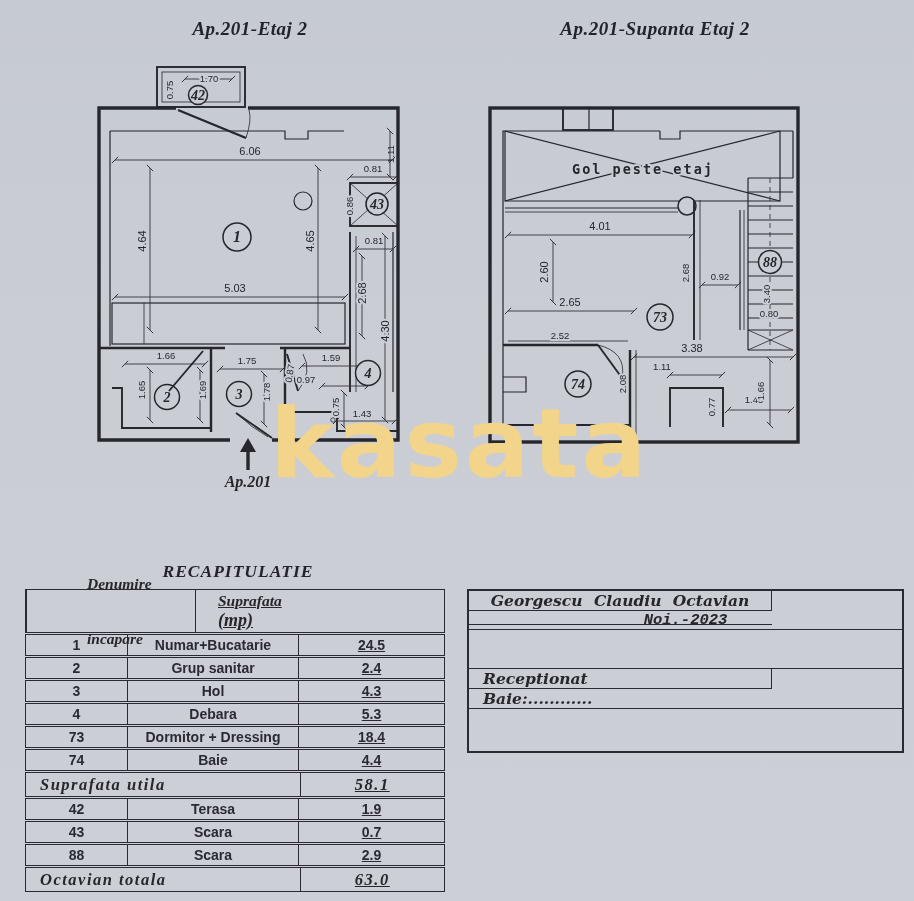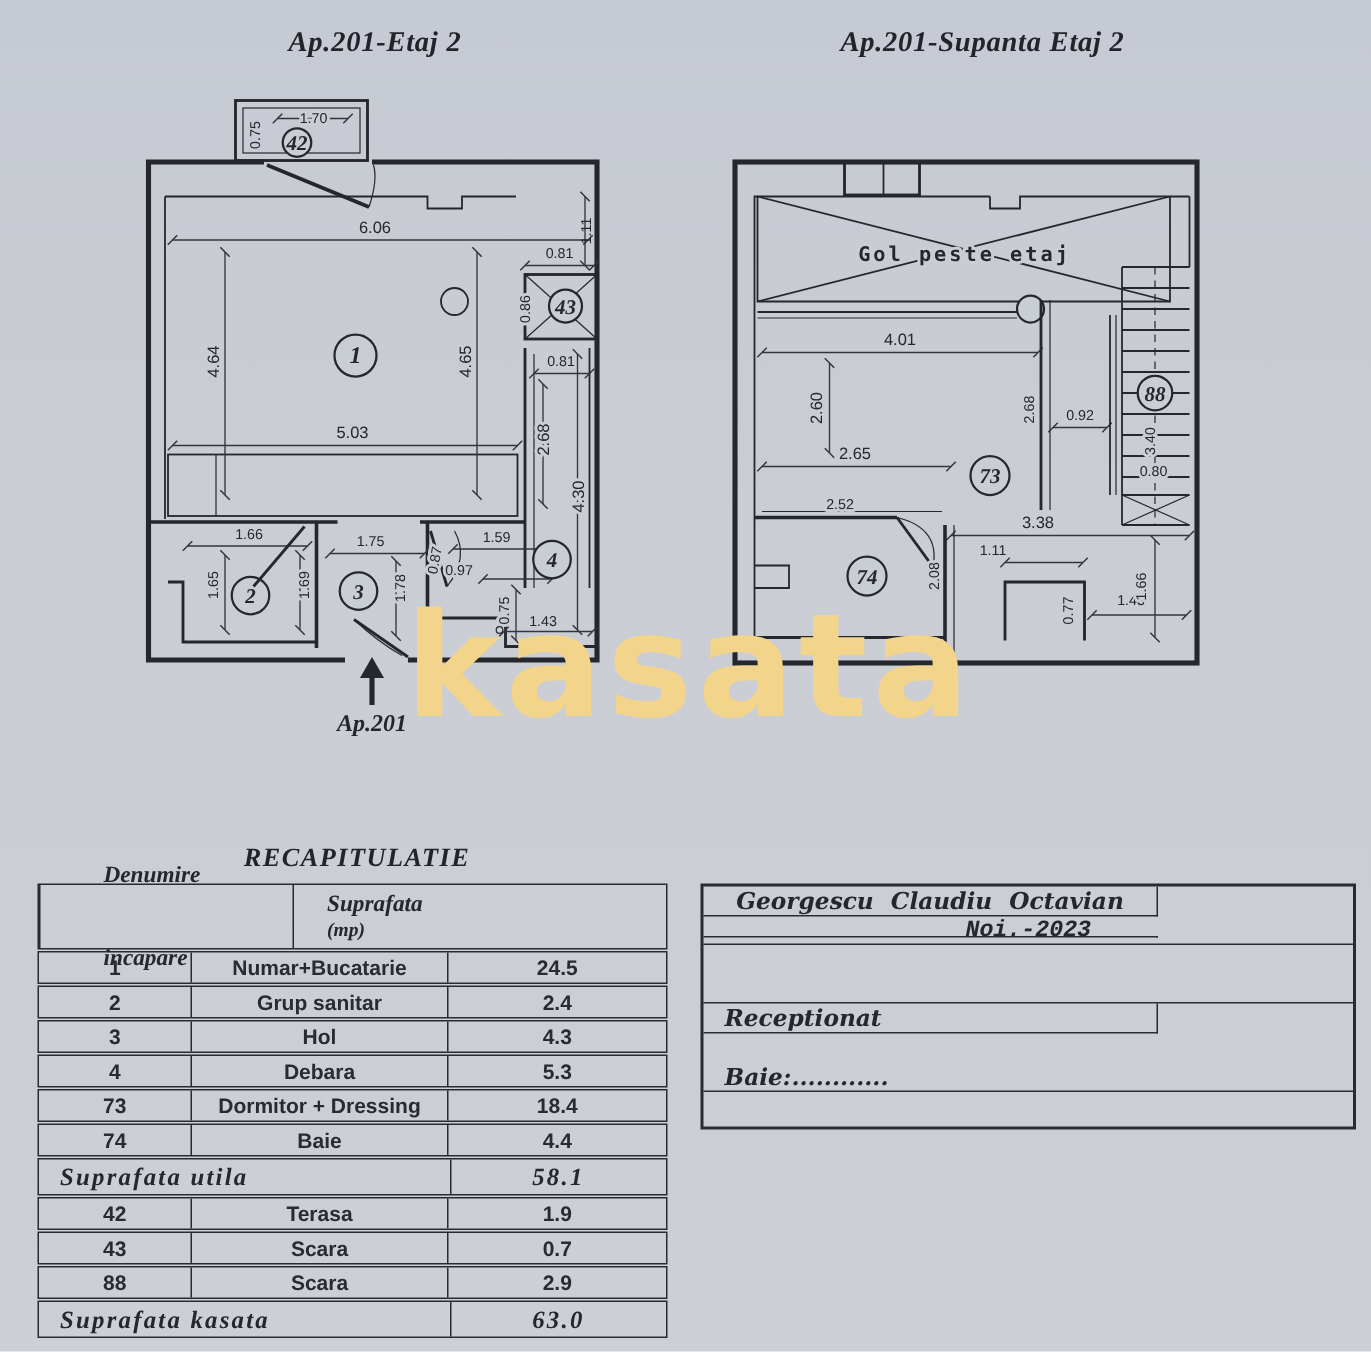--- a/index.html
+++ b/index.html
@@ -19,27 +19,27 @@
   .w1{stroke-width:1.2;} .thin{stroke-width:0.8;}
   .dim{stroke:#34343c;stroke-width:0.9;fill:none;marker-start:url(#tick);marker-end:url(#tick);}
   .dash{stroke-dasharray:5 4;}
   .circlefill{fill:#c9cdd4;stroke:#26262d;stroke-width:1.5;}
   .watermark{position:absolute;left:270px;top:396px;font:800 96px "DejaVu Sans",sans-serif;color:#f2d48b;letter-spacing:3px;z-index:5;line-height:1;}
   .recap-title{position:absolute;left:118px;top:561px;width:240px;text-align:center;font:italic 700 17.5px "Liberation Serif",serif;letter-spacing:1px;color:#23232b;}
   .recap{position:absolute;left:25px;top:589px;width:420px;z-index:2;}
   .r-row{display:flex;border:1.8px solid #2a2a32;margin-bottom:1px;align-items:stretch;}
   .r-c1{width:101px;display:flex;align-items:center;justify-content:center;}
   .r-c2{width:170px;border-left:1.8px solid #2a2a32;border-right:1.8px solid #2a2a32;display:flex;align-items:center;justify-content:center;}
-  .r-c3{flex:1;display:flex;align-items:center;justify-content:center;}
+  .r-c3{flex:1;display:flex;align-items:center;justify-content:center;text-decoration:underline;}
   .r-data{font:700 14px "Liberation Sans",sans-serif;height:20px;color:#2a2a32;}
   .r-head{height:42px;font:italic 700 15.5px "Liberation Serif",serif;}
   .r-head .r-c1,.r-head .r-c2,.r-head .r-c3{flex-direction:column;align-items:flex-start;justify-content:center;padding-left:8px;box-sizing:border-box;}
-  .r-head .r-c2{padding-left:42px;gap:37px;}
+  .r-head .r-c2{padding-left:60px;gap:37px;}
   .r-head .r-c3{padding-left:22px;}
-  .r-sub{font-size:13px;}
+  .r-sub{font-size:18px;}
   .r-sum{height:23px;font:italic 700 16.5px "Liberation Serif",serif;letter-spacing:1.5px;}
   .r-sumlabel{width:274.5px;border-right:1.8px solid #2a2a32;display:flex;align-items:center;padding-left:14px;box-sizing:border-box;}
   .stamp{position:absolute;left:467px;top:589px;width:433px;border:2px solid #2a2a32;z-index:2;font:italic 700 15.5px "DejaVu Serif",serif;color:#26262d;}
   .s-row{display:flex;flex-direction:column;}
   .s-left{width:303px;border-right:1.9px solid #2a2a32;box-sizing:border-box;display:flex;align-items:center;}
   .s-right{flex:1;display:flex;align-items:center;}
   .s-b{border-bottom:1.9px solid #2a2a32;}
   .s-name{justify-content:center;word-spacing:6px;}
   .s-date{justify-content:center;font-family:Liberation Mono, monospace;}
   .s-pad{padding-left:14px;}
@@ -328,35 +328,35 @@
       <div class="r-c2">Scara</div>
       <div class="r-c3">0.7</div>
     </div>
     <div class="r-row r-data">
       <div class="r-c1">88</div>
       <div class="r-c2">Scara</div>
       <div class="r-c3">2.9</div>
     </div>
 
     <div class="r-row r-sum">
-      <div class="r-sumlabel">Suprafata kasata</div>
+      <div class="r-sumlabel">Octavian totala</div>
       <div class="r-c3">63.0</div>
     </div>
   </div>
 
   <div class="stamp">
     <div class="s-row" style="height:33px;">
       <div class="s-left s-b s-name">Georgescu Claudiu Octavian</div>
       <div class="s-right s-b s-date">Noi.-2023</div>
     </div>
     <div class="s-row" style="height:45px;">
       <div class="s-left s-b"></div>
       <div class="s-right s-b"></div>
     </div>
-    <div class="s-row" style="height:34px;gap:19px;">
+    <div class="s-row" style="height:34px;">
       <div class="s-left s-b s-pad">Receptionat</div>
       <div class="s-right s-b s-pad">Baie:............</div>
     </div>
     <div class="s-row" style="height:48px;">
       <div class="s-left"></div>
       <div class="s-right"></div>
     </div>
   </div>
 
 </div>

